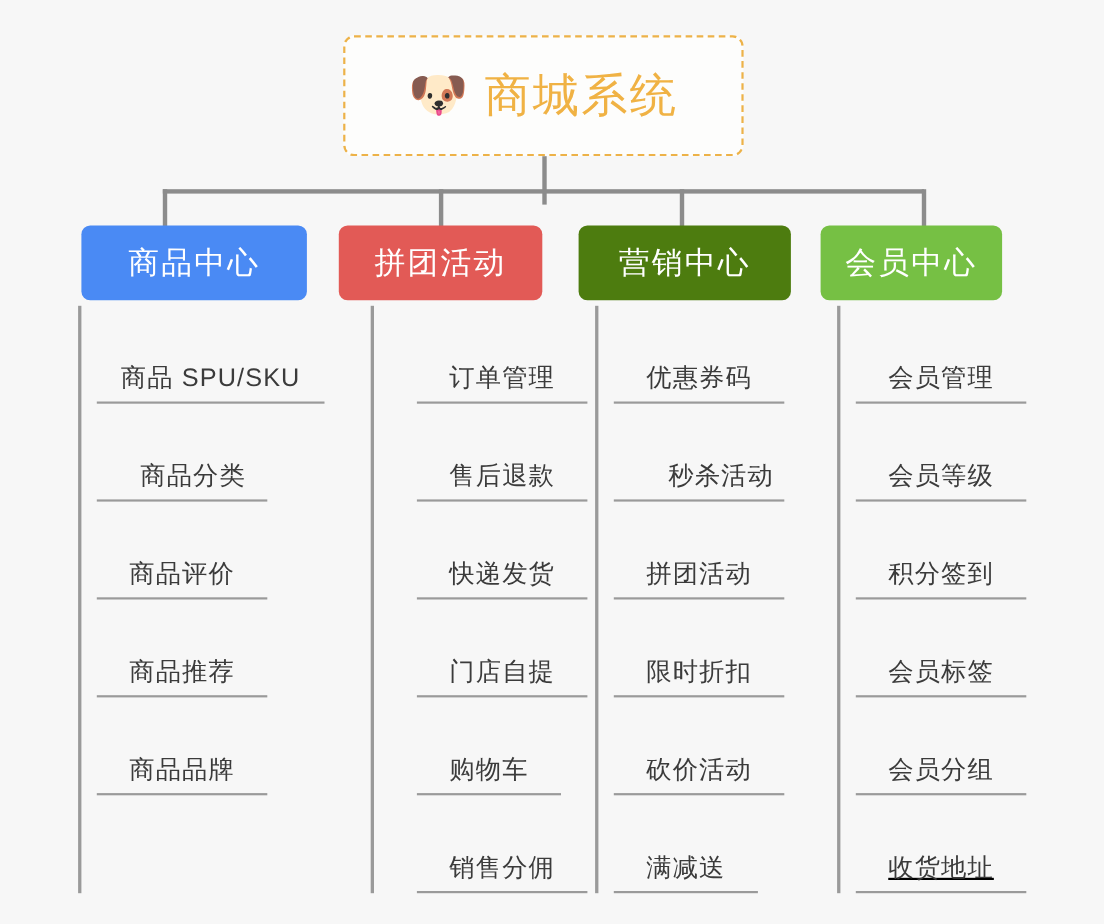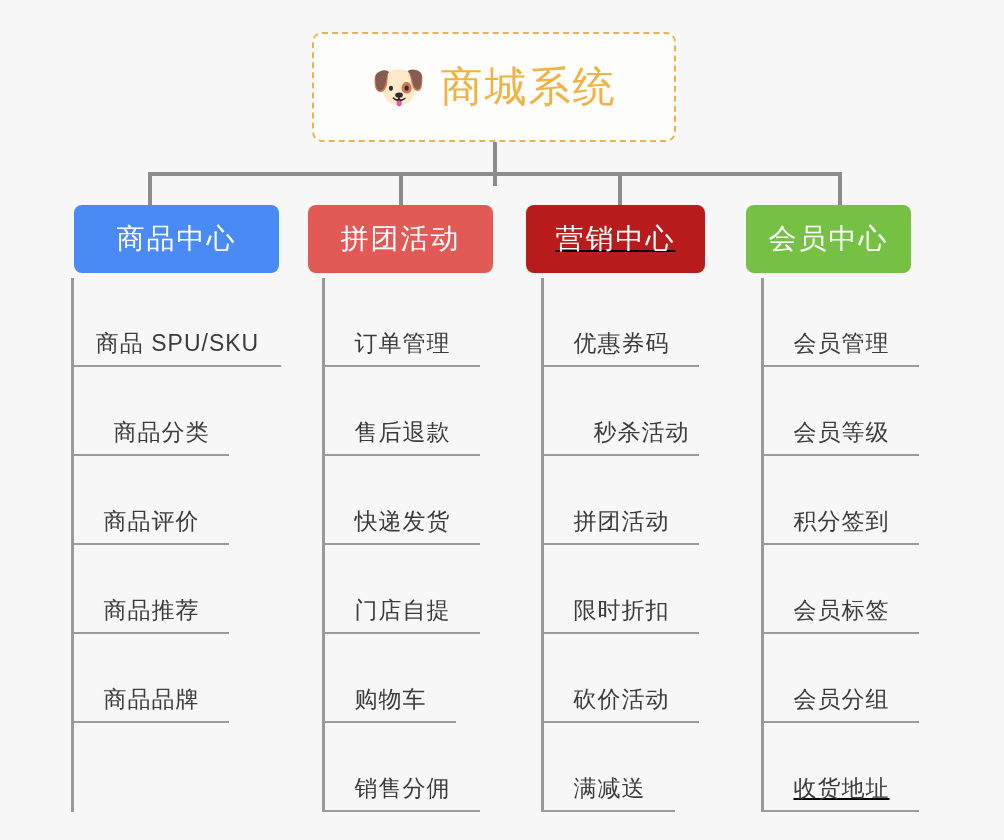--- a/index.html
+++ b/index.html
@@ -88,21 +88,21 @@
   }
   .leaf {
     position: relative;
     height: 89px;
     box-sizing: border-box;
     border-bottom: 2px solid #9a9a9a;
     display: flex;
     align-items: flex-end;
     justify-content: center;
     padding-bottom: 6px;
-    margin-left: 3px;
+    margin-left: 17px;
   }
   .leaf-label {
     font-size: 23px;
     color: #3b3b3b;
     white-space: nowrap;
     letter-spacing: 1px;
   }
 </style>
 </head>
 <body style="background: rgb(247, 247, 247);">
@@ -141,21 +141,21 @@
       <span class="leaf-label">商品推荐</span>
     </div>
     <div class="leaf" style="width:155px;justify-content:center;">
       <span class="leaf-label">商品品牌</span>
     </div>
   </div>
 
   <div class="cat-box" style="left: 308px; width: 185px; background: rgb(226, 90, 86);">
     <span class="cat-label">拼团活动</span>
   </div>
-  <div class="column" style="left:322px; width:170px;">
+  <div class="column" style="left:337px; width:170px;padding-left:25px;">
     <div class="col-spine" style="height:534px;"></div>
     <div class="leaf" style="width:155px;">
       <span class="leaf-label">订单管理</span>
     </div>
     <div class="leaf" style="width:155px;">
       <span class="leaf-label">售后退款</span>
     </div>
     <div class="leaf" style="width:155px;">
       <span class="leaf-label">快递发货</span>
     </div>
@@ -163,21 +163,21 @@
       <span class="leaf-label">门店自提</span>
     </div>
     <div class="leaf" style="width:131px;">
       <span class="leaf-label">购物车</span>
     </div>
     <div class="leaf" style="width:155px;">
       <span class="leaf-label">销售分佣</span>
     </div>
   </div>
 
-  <div class="cat-box" style="left: 526px; width: 179px; background: #b91c1c; text-decoration: underline;">
+  <div class="cat-box" style="left: 526px; width: 193px; background: #4d7c0f;">
     <span class="cat-label">营销中心</span>
   </div>
   <div class="column" style="left:541px; width:170px;">
     <div class="col-spine" style="height:534px;"></div>
     <div class="leaf" style="width:155px;">
       <span class="leaf-label">优惠券码</span>
     </div>
     <div class="leaf" style="width:155px;padding-left:40px;">
       <span class="leaf-label">秒杀活动</span>
     </div>

